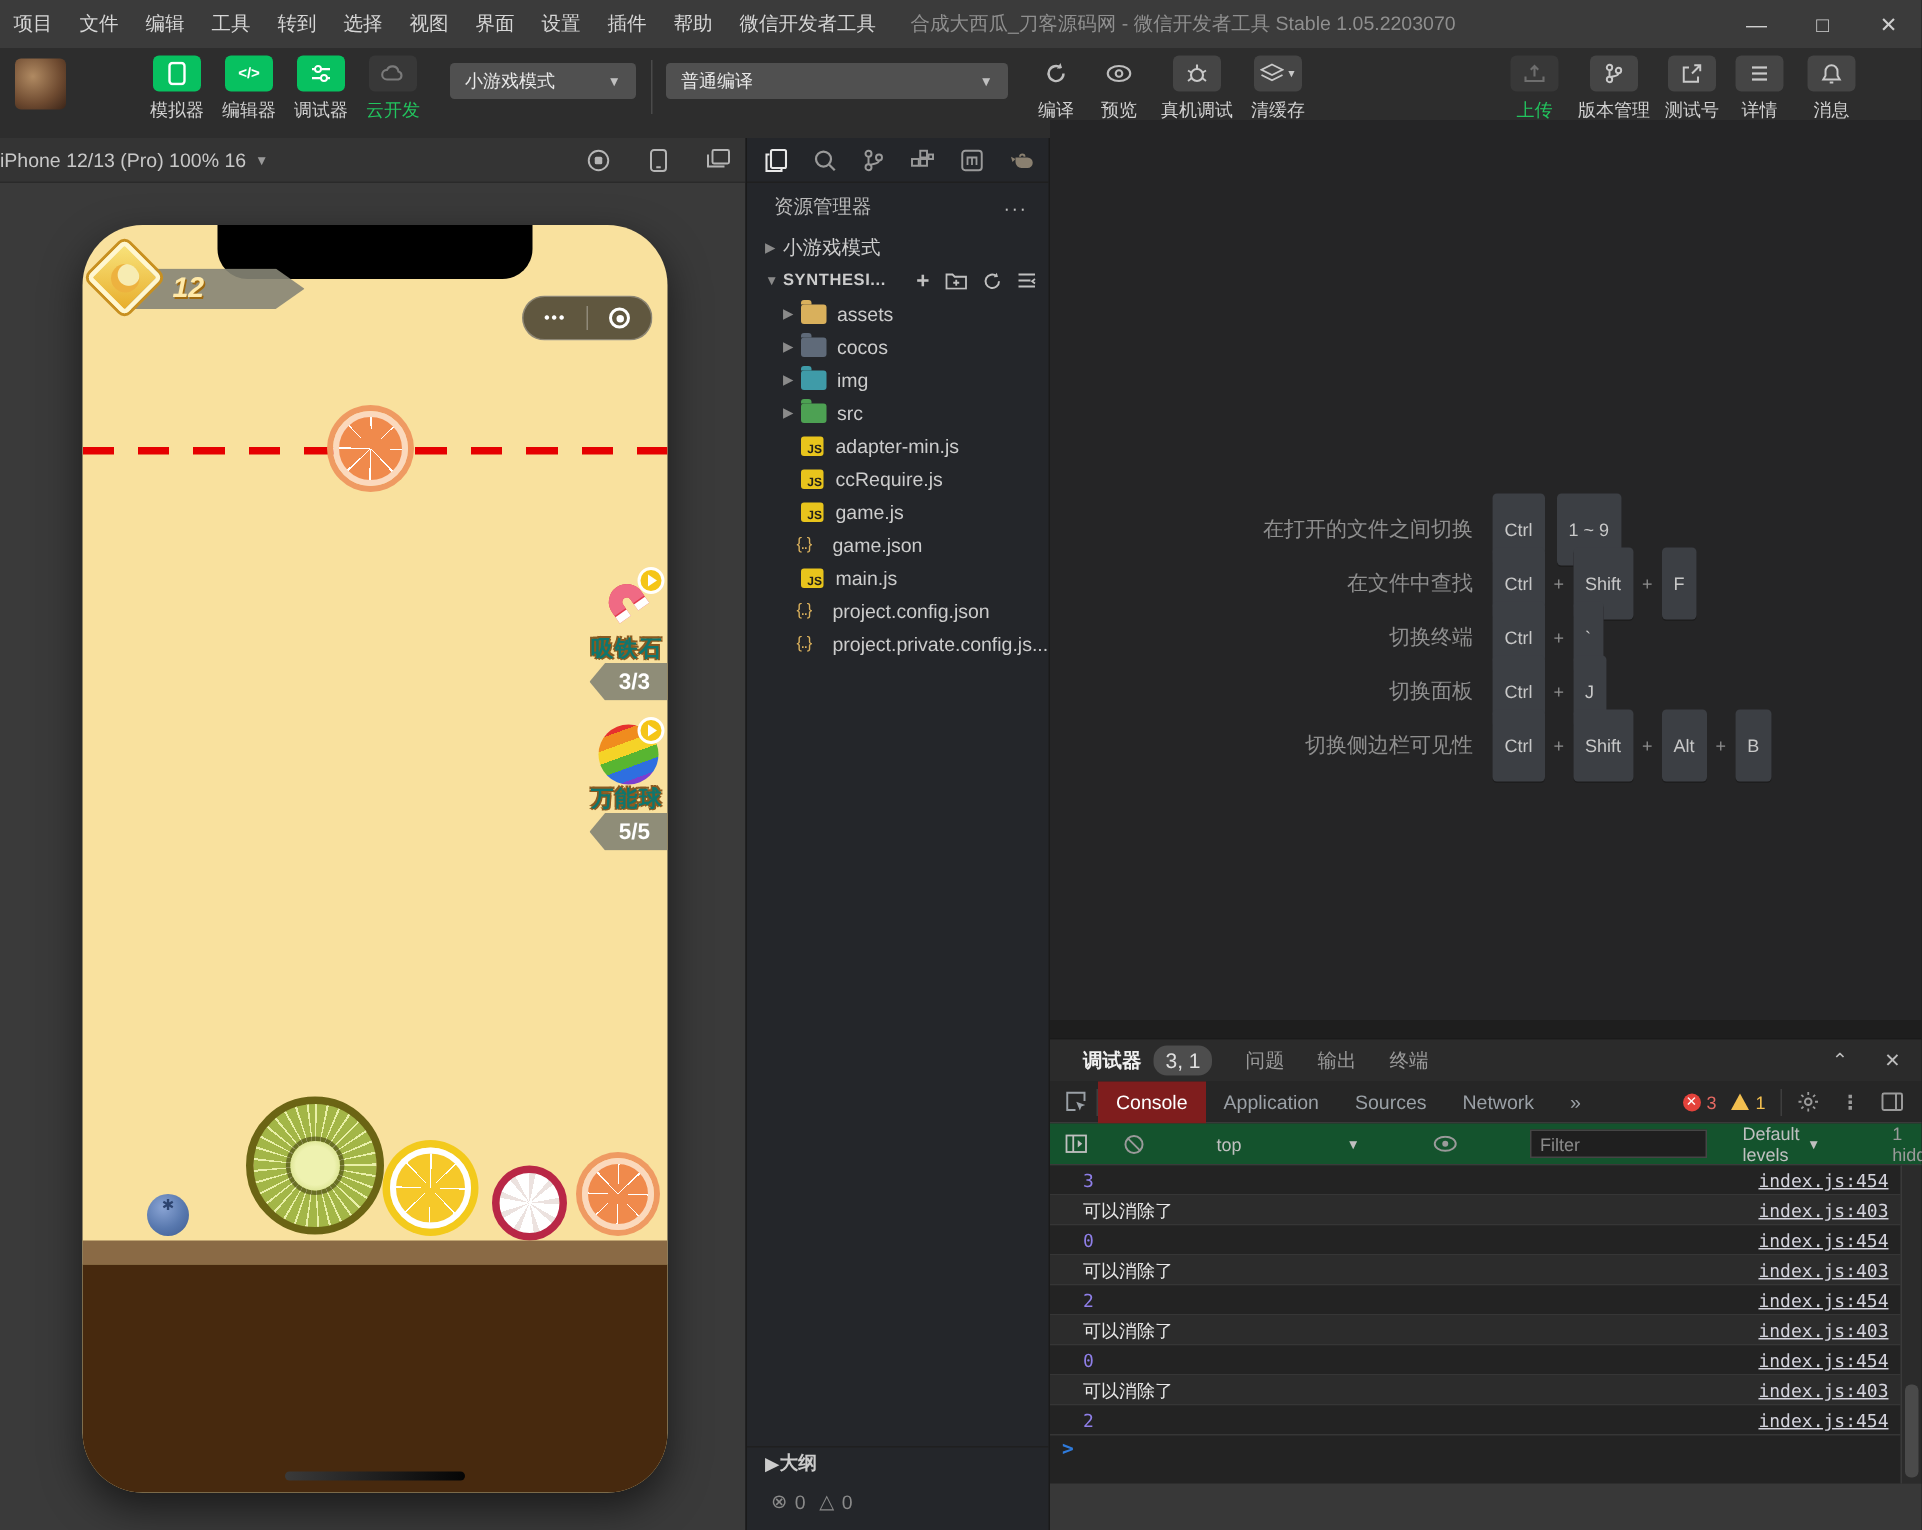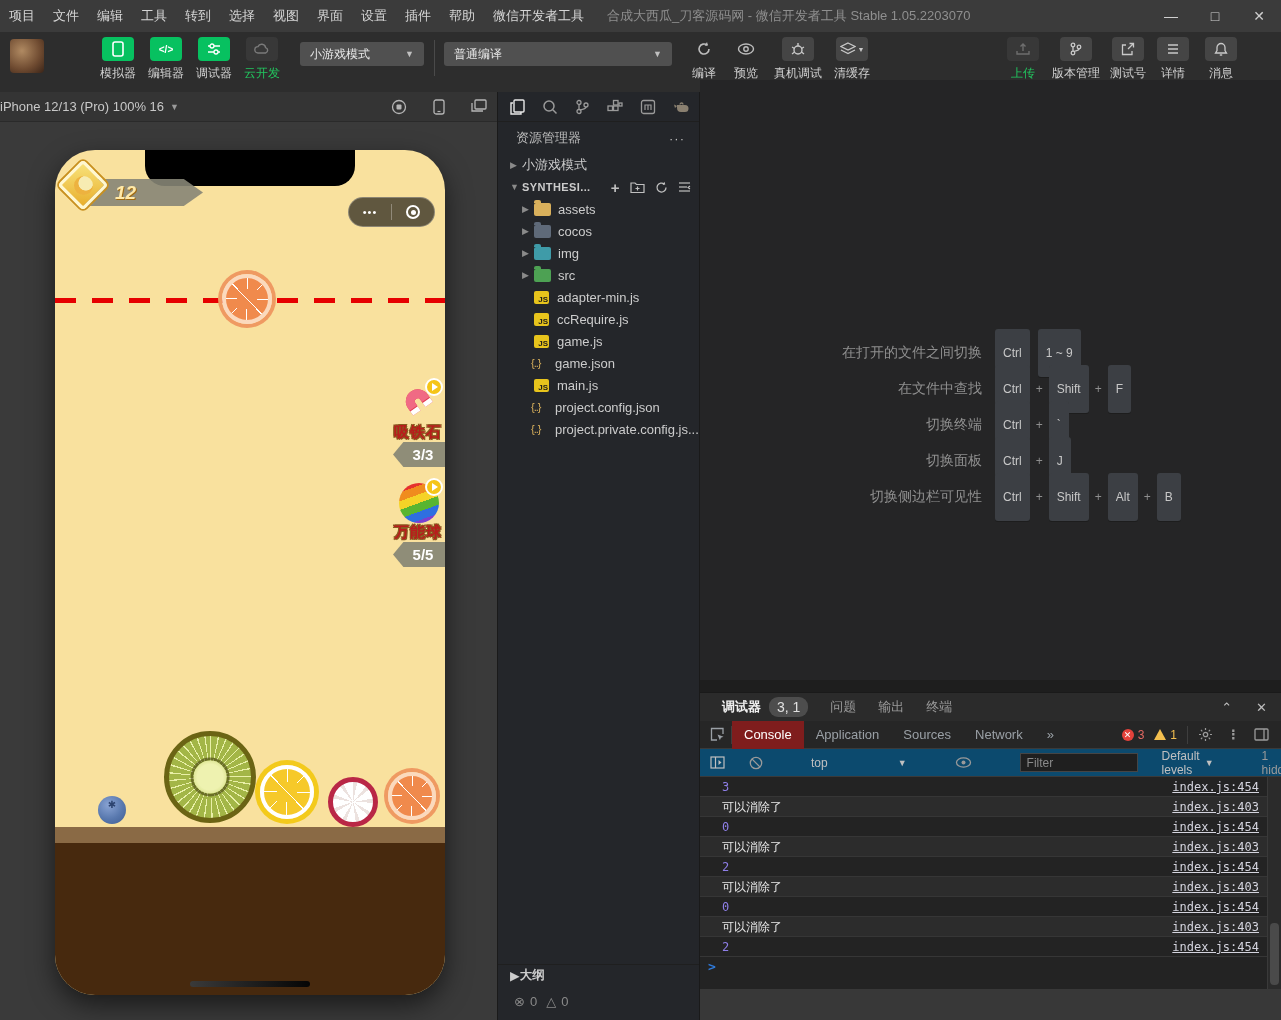--- a/index.html
+++ b/index.html
@@ -75,21 +75,21 @@
     border:5px solid #6b6414; }
   .kiwi::after { content:""; position:absolute; left:50%; top:50%; width:40%; height:40%;
     transform:translate(-50%,-50%); border-radius:50%;
     background:radial-gradient(circle,#eef2b0 55%,#c6d36e 100%); box-shadow:0 0 0 3px rgba(60,55,10,.55); }
   .mangosteen { background:repeating-conic-gradient(#ece2df 0 12deg,#ffffff 12deg 40deg); border:5px solid #b92746; }
   .blueberry { background:radial-gradient(circle at 38% 32%, #8aa4d4, #5878ae 55%, #3f5c90); }
   .blueberry::after { content:"✱"; position:absolute; left:50%; top:28%; transform:translate(-50%,-50%);
     font-size:10px; color:#2d4470; }
 
   
-  .powerup-label { position:absolute; font-size:15px; font-weight:bold; color:#b91c1c; letter-spacing:1px;
+  .powerup-label { position:absolute; font-size:15px; font-weight:bold; color:#0f766e; letter-spacing:1px;
     text-shadow:-1px -1px 0 #8a5a20,1px -1px 0 #8a5a20,-1px 1px 0 #8a5a20,1px 1px 0 #8a5a20; }
   .count-badge { position:absolute; right:0; width:52px; height:25px; background:rgba(134,133,117,.92);
     clip-path:polygon(0 50%,20% 0,100% 0,100% 100%,20% 100%); color:#fff; font-size:15px; font-weight:bold;
     line-height:25px; text-align:center; padding-left:8px; }
   .play-badge { position:absolute; width:18px; height:18px; border-radius:50%; background:#f5c518;
     border:2px solid #fff; display:flex; align-items:center; justify-content:center; }
   .play-badge::after { content:""; width:0; height:0; border-left:6px solid #fff; border-top:4px solid transparent; border-bottom:4px solid transparent; margin-left:2px; }
   .ball { position:absolute; width:40px; height:40px; border-radius:50%;
     background:linear-gradient(160deg,#e6312e 0 18%,#f08c1e 18% 34%,#f5d327 34% 50%,#58b531 50% 66%,#2e6fe0 66% 82%,#7a3fd0 82% 100%); }
 
@@ -147,21 +147,21 @@
   .dt-tab { padding:0 12px; height:28px; line-height:28px; }
   .dt-tab.active { background:#7f1d1d; color:#fff; }
   .dt-counts { margin-left:auto; display:flex; align-items:center; gap:10px; margin-right:10px; }
   .err-n { color:#e46962; font-size:12px; } .warn-n { color:#f3bf4f; font-size:12px; }
   .dot-err { width:12px; height:12px; background:#e4423b; border-radius:50%; color:#fff; font-size:9px;
     display:flex; align-items:center; justify-content:center; margin-right:-6px; }
   .tri-warn { width:0; height:0; border-left:6px solid transparent; border-right:6px solid transparent;
     border-bottom:11px solid #f3bf4f; margin-right:-6px; }
   .dt-ticons { display:flex; gap:14px; align-items:center; color:#9a9a9a; margin-right:12px; }
 
-  .dt-filter { position:absolute; left:0; top:56px; width:100%; height:28px; background:#0c4a6e;
+  .dt-filter { position:absolute; left:0; top:56px; width:100%; height:28px; background:#14532d;
     border-bottom:1px solid #3a3a3a; display:flex; align-items:center; font-size:12px; color:#c0c0c0; gap:24px; padding-left:10px; }
   .vline { width:1px; height:18px; background:#3e3e3e; }
   .ctx { display:flex; align-items:center; gap:70px; }
   .filter-input { width:118px; height:19px; background:#1f1f1f; border:1px solid #454545; color:#cfcfcf;
     font-size:12px; padding:0 6px; }
   .filter-input::placeholder { color:#8a8a8a; }
   .hidden-count { color:#9a9a9a; }
 
   .console { position:absolute; left:0; top:84px; width:567px; }
   .crow { height:20px; line-height:20px; font-family:"DejaVu Sans Mono",monospace; font-size:12px;

